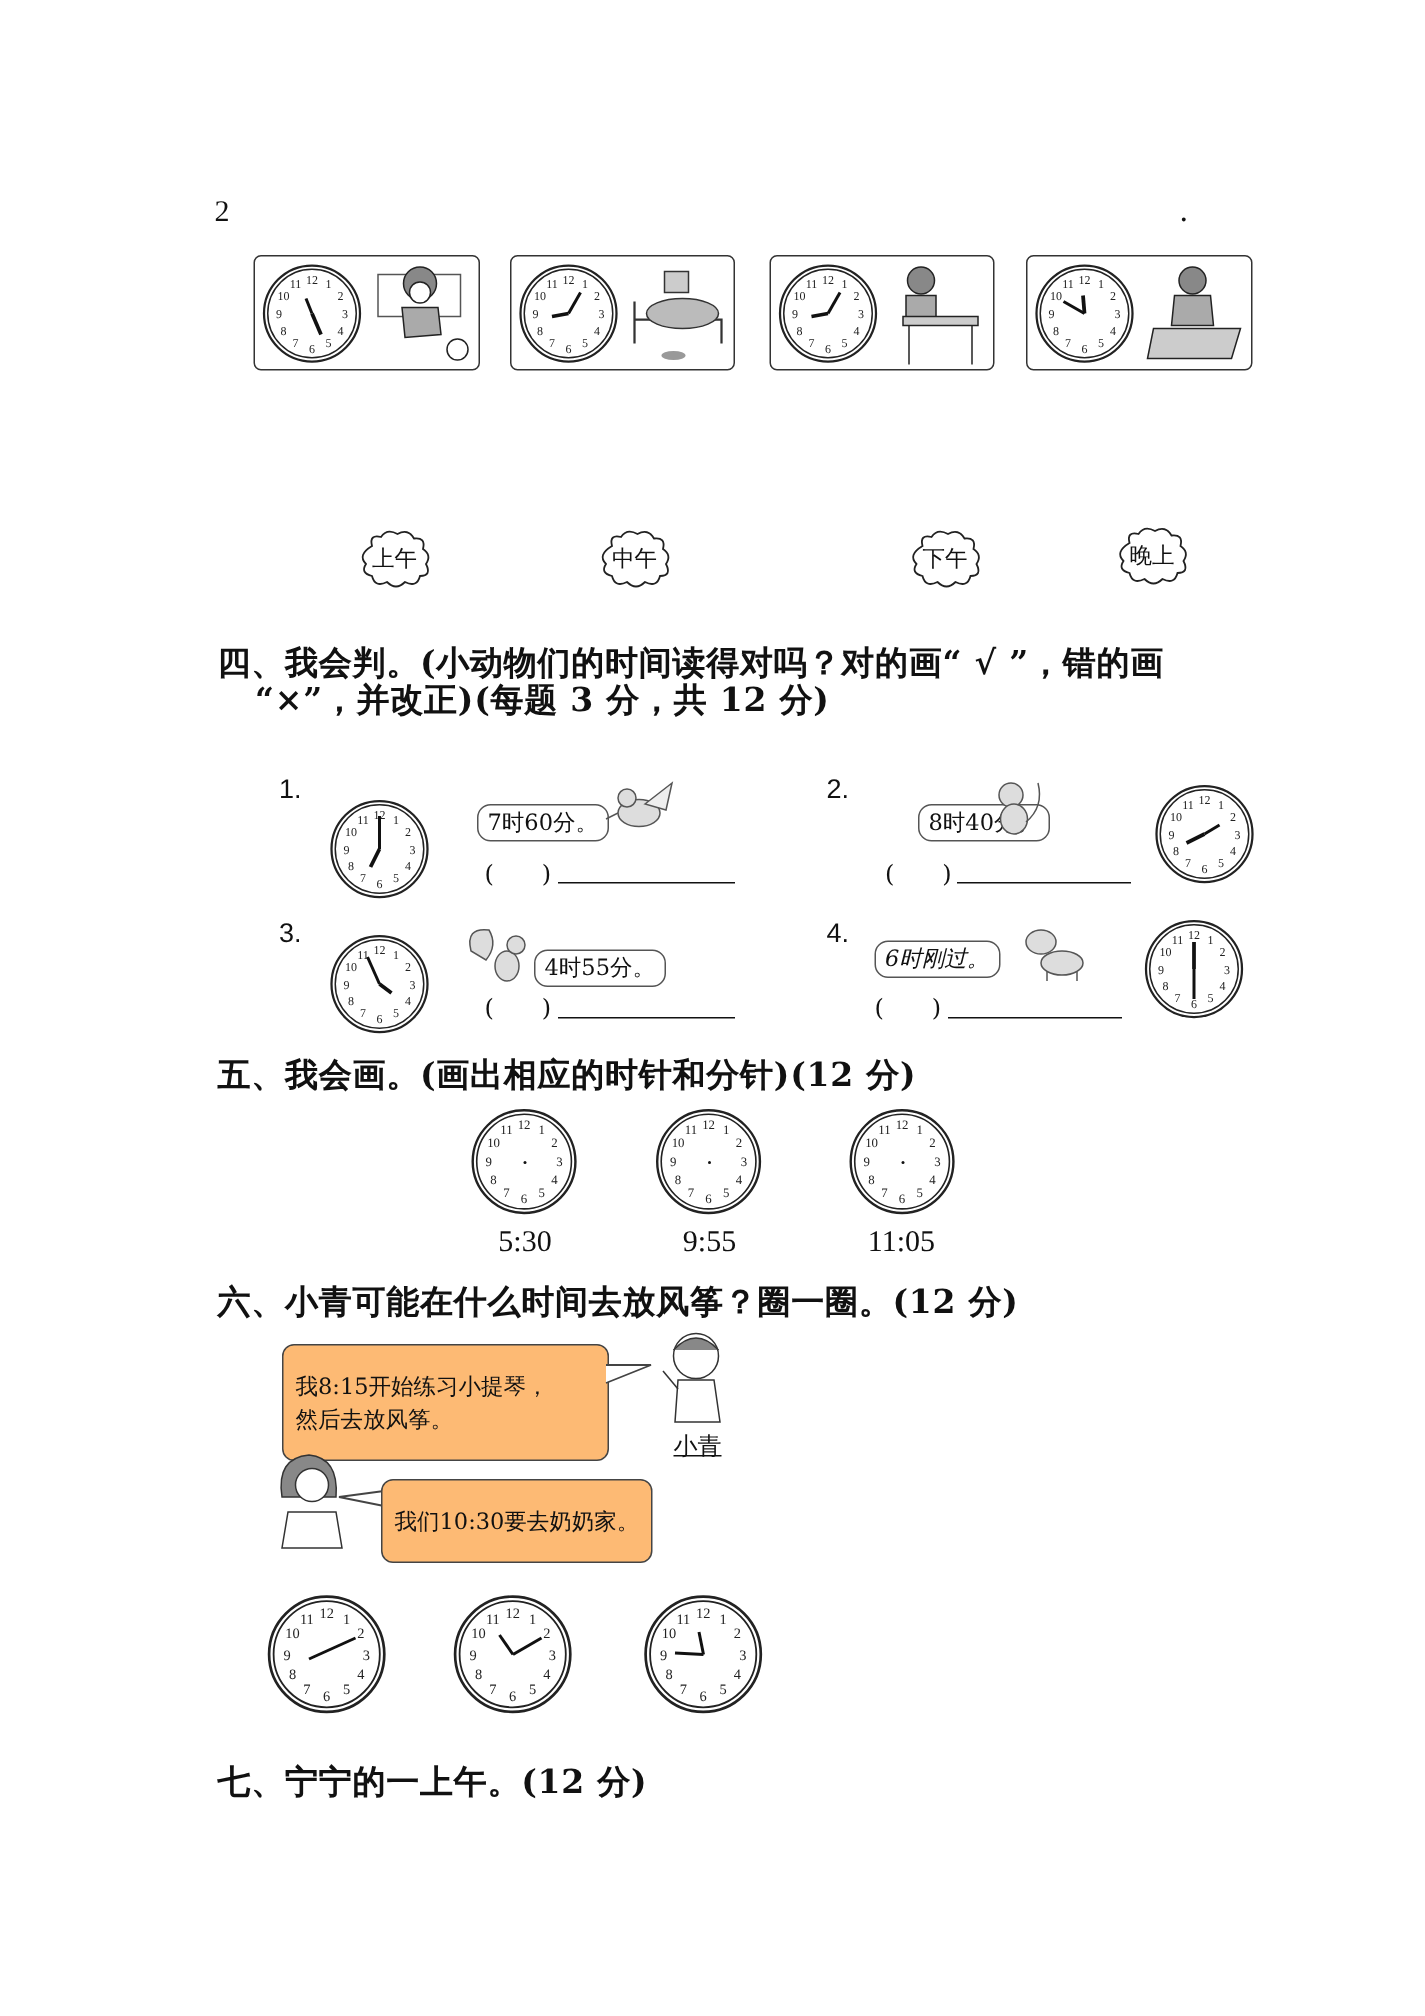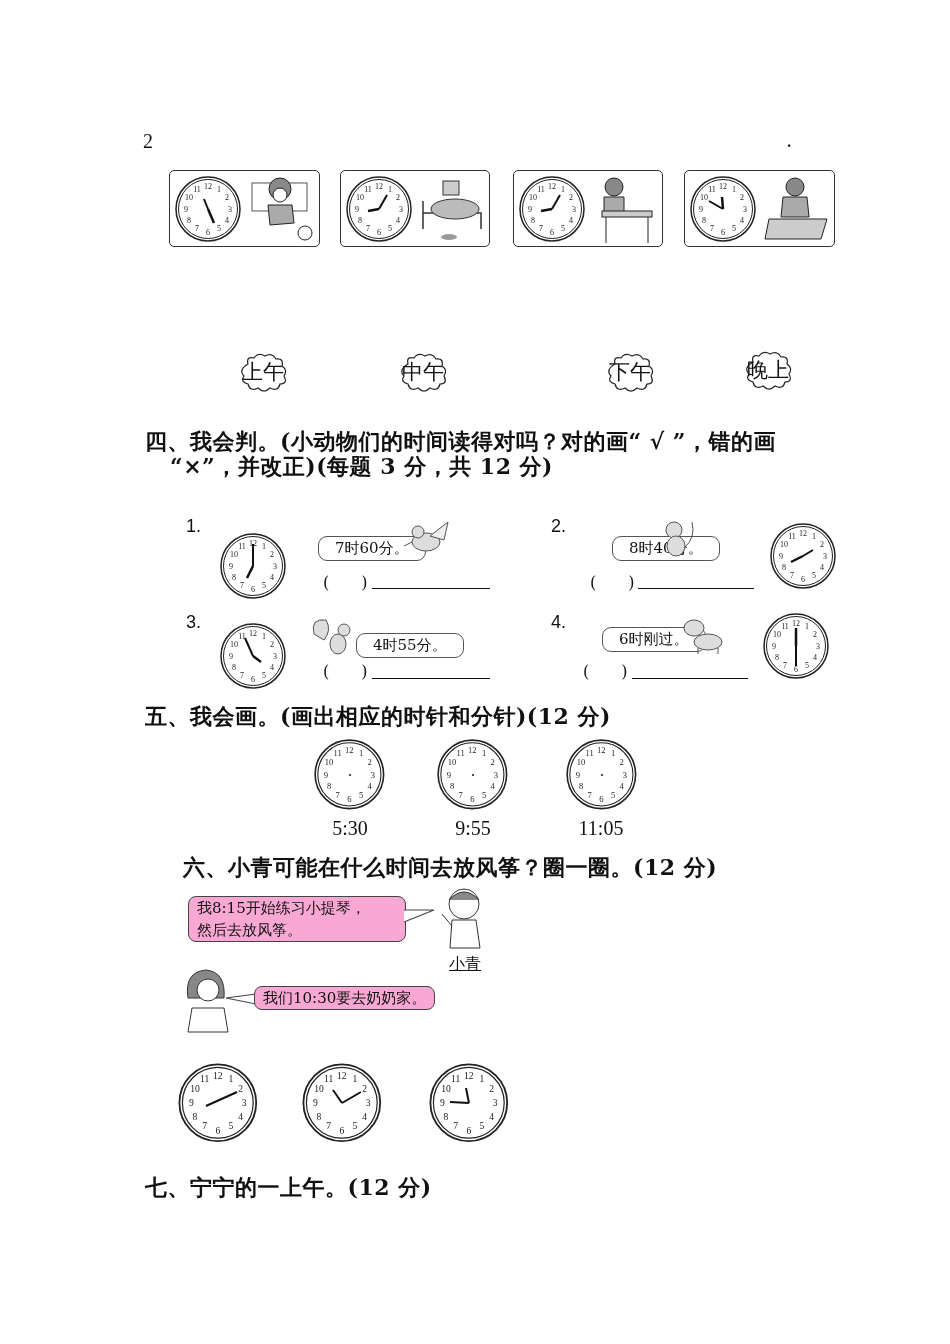--- a/index.html
+++ b/index.html
@@ -3,28 +3,28 @@
 <meta charset="utf-8">
 <style>
   * { box-sizing: border-box; margin: 0; padding: 0; }
   html, body { width: 950px; height: 1344px; background: #ffffff; }
   body { position: relative; font-family: "DejaVu Serif", "Liberation Serif", serif; color: #111; overflow: hidden; }
   .abs { position: absolute; }
   .qnum { font-family: "Liberation Serif", serif; font-size: 20px; }
   .dot { font-size: 20px; }
   .panel { position: absolute; border: 1.5px solid #333; border-radius: 5px; background: #fff; }
   .cloud { position: absolute; width: 50px; height: 40px; }
-  .cloud-label { position: absolute; left: 0; top: 0; width: 50px; height: 40px; text-align: center; line-height: 40px; font-size: 21px; font-family: "DejaVu Sans", sans-serif; }
+  .cloud-label { position: absolute; left: 0; top: 0; width: 50px; height: 40px; text-align: center; line-height: 40px; font-size: 15px; font-family: "DejaVu Sans", sans-serif; }
   .heading { position: absolute; font-size: 22px; font-weight: bold; white-space: nowrap; letter-spacing: 0.5px; }
   .subnum { position: absolute; font-family: "Liberation Sans", sans-serif; font-size: 18px; }
-  .bubble { position: absolute; border: 1.5px solid #555; border-radius: 9px; font-size: 15px; padding: 2px 16px; white-space: nowrap; background: #fff; font-family: "DejaVu Serif", serif; }
+  .bubble { position: absolute; border: 1.5px solid #555; border-radius: 9px; font-size: 15px; padding: 2px 6px; white-space: nowrap; background: #fff; font-family: "DejaVu Serif", serif; }
   .paren { position: absolute; font-size: 16px; white-space: nowrap; }
   .ansline { position: absolute; border-bottom: 1.5px solid #111; height: 1px; }
   .time-label { position: absolute; font-family: "Liberation Serif", serif; font-size: 20px; text-align: center; width: 90px; }
-  .speech { position: absolute; border: 1.5px solid #444; border-radius: 8px; font-size: 15px; padding: 0 8px; line-height: 22px; background: #f9a8d4; font-family: "DejaVu Serif", serif; }
+  .speech { position: absolute; border: 1.5px solid #444; border-radius: 8px; font-size: 15px; padding: 16px 8px; line-height: 22px; background: #fdba74; font-family: "DejaVu Serif", serif; }
   .name-label { position: absolute; font-size: 16px; font-family: "DejaVu Sans", sans-serif; }
   svg { overflow: visible; }
 </style>
 </head>
 <body>
 
 <div class="abs qnum" style="left:143px; top:130px;">2</div>
 <div class="abs dot" style="left:786px; top:128px;">.</div>
 
 <div class="panel" style="left:169px; top:170px; width:151px; height:77px;">
@@ -173,21 +173,21 @@
 <svg class="abs" style="left:310px; top:614px;" width="48" height="44">
   <path d="M4 20 Q0 4 16 6 Q22 16 14 26 Z" fill="#ddd" stroke="#555"></path>
     <ellipse cx="28" cy="30" rx="8" ry="10" fill="#ddd" stroke="#555"></ellipse>
   <circle cx="34" cy="16" r="6" fill="#ddd" stroke="#555"></circle>
 </svg>
 <div class="bubble" style="left:356px; top:633px;">4时55分。</div>
 <div class="paren" style="left:323px; top:662px;">(　　)</div>
 <div class="ansline" style="left:372px; top:678px; width:118px;"></div>
 
 <div class="subnum" style="left:551px; top:612px;">4.</div>
-<div class="bubble" style="left:602px; top:627px;">6时刚过。</div>
+<div class="bubble" style="left:583px; top:627px;font-style:italic;">6时刚过。</div>
 <svg class="abs" style="left:680px; top:614px;" width="48" height="42">
   <ellipse cx="14" cy="14" rx="10" ry="8" fill="#ddd" stroke="#555"></ellipse>
     <ellipse cx="28" cy="28" rx="14" ry="8" fill="#ddd" stroke="#555"></ellipse>
   <line x1="18" y1="34" x2="18" y2="40" stroke="#555"></line>
     <line x1="38" y1="34" x2="38" y2="40" stroke="#555"></line>
 </svg>
 <div class="paren" style="left:583px; top:662px;">(　　)</div>
 <div class="ansline" style="left:632px; top:678px; width:116px;"></div>
 <svg class="abs" style="left:762px; top:612px;" width="68" height="68">
     <use href="#clockface"></use>
@@ -211,21 +211,21 @@
 <svg class="abs" style="left:565px; top:738px;" width="74" height="74">
   <g transform="scale(1.07)">
       <use href="#clockface"></use>
     </g>
     <circle cx="37" cy="37" r="1" fill="#111"></circle>
   </svg>
 <div class="time-label" style="left:305px; top:817px;">5:30</div>
 <div class="time-label" style="left:428px; top:817px;">9:55</div>
 <div class="time-label" style="left:556px; top:817px;">11:05</div>
 
-<div class="heading" style="left:145px; top:853px;margin-left:38px;">六、小青可能在什么时间去放风筝？圈一圈。(12 分)</div>
+<div class="heading" style="left:145px; top:853px;">六、小青可能在什么时间去放风筝？圈一圈。(12 分)</div>
 <div class="speech" style="left:188px; top:896px; width:218px;">
   <div>我8:15开始练习小提琴，</div>
   <div>然后去放风筝。</div>
 </div>
 <svg class="abs" style="left:404px; top:908px;" width="30" height="16">
   <path d="M0 2 L30 2 L0 14" fill="#fff" stroke="#444" stroke-width="1.2"></path>
   </svg>
 <svg class="abs" style="left:432px; top:884px;" width="60" height="70">
   <circle cx="32" cy="20" r="15" fill="#fff" stroke="#333"></circle>
     <path d="M17 16 Q32 0 47 16" fill="#888" stroke="#333"></path>

